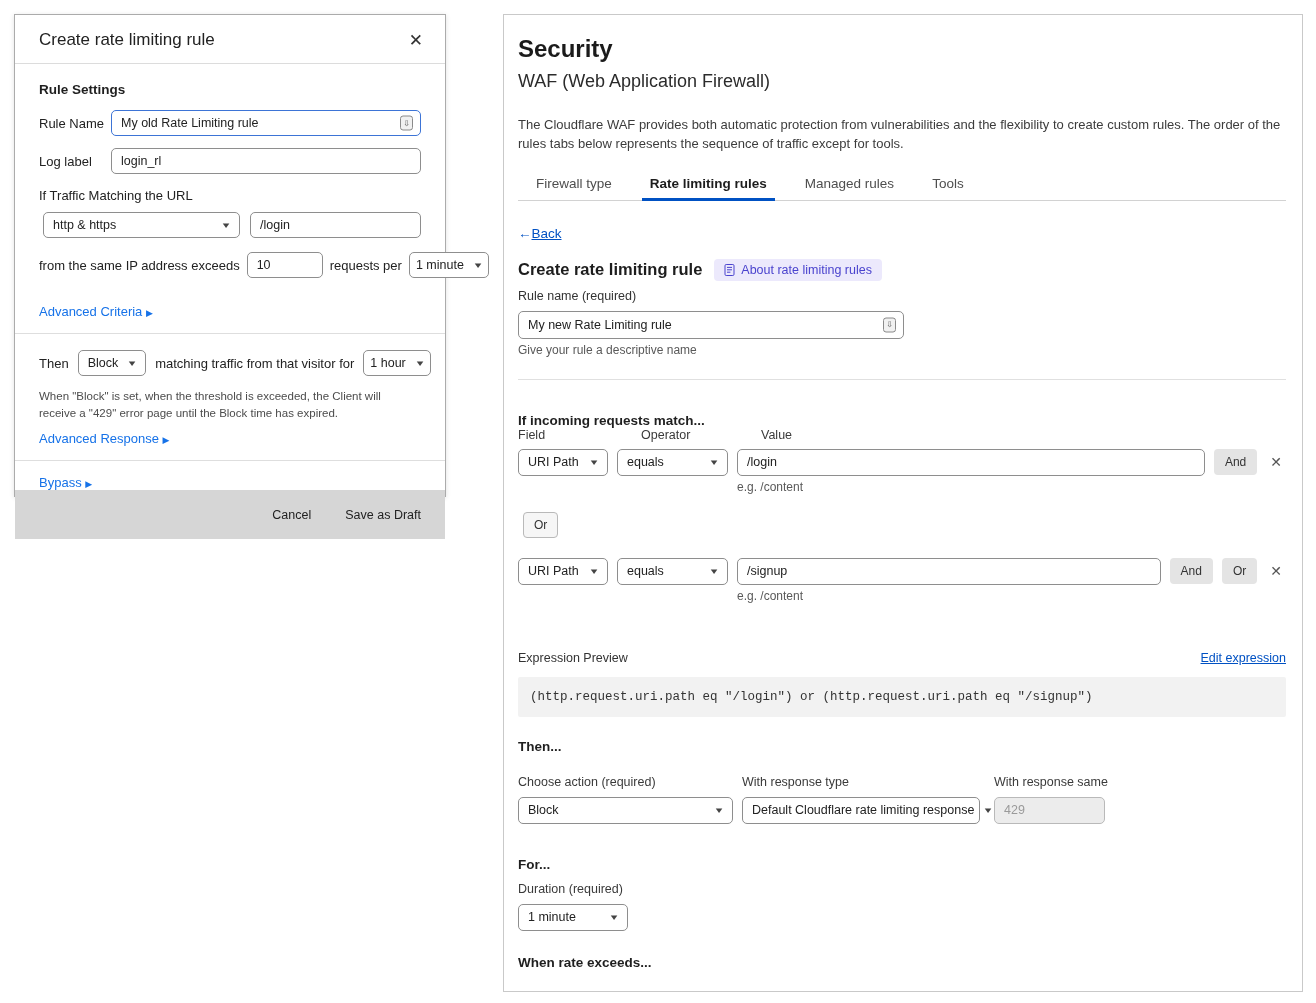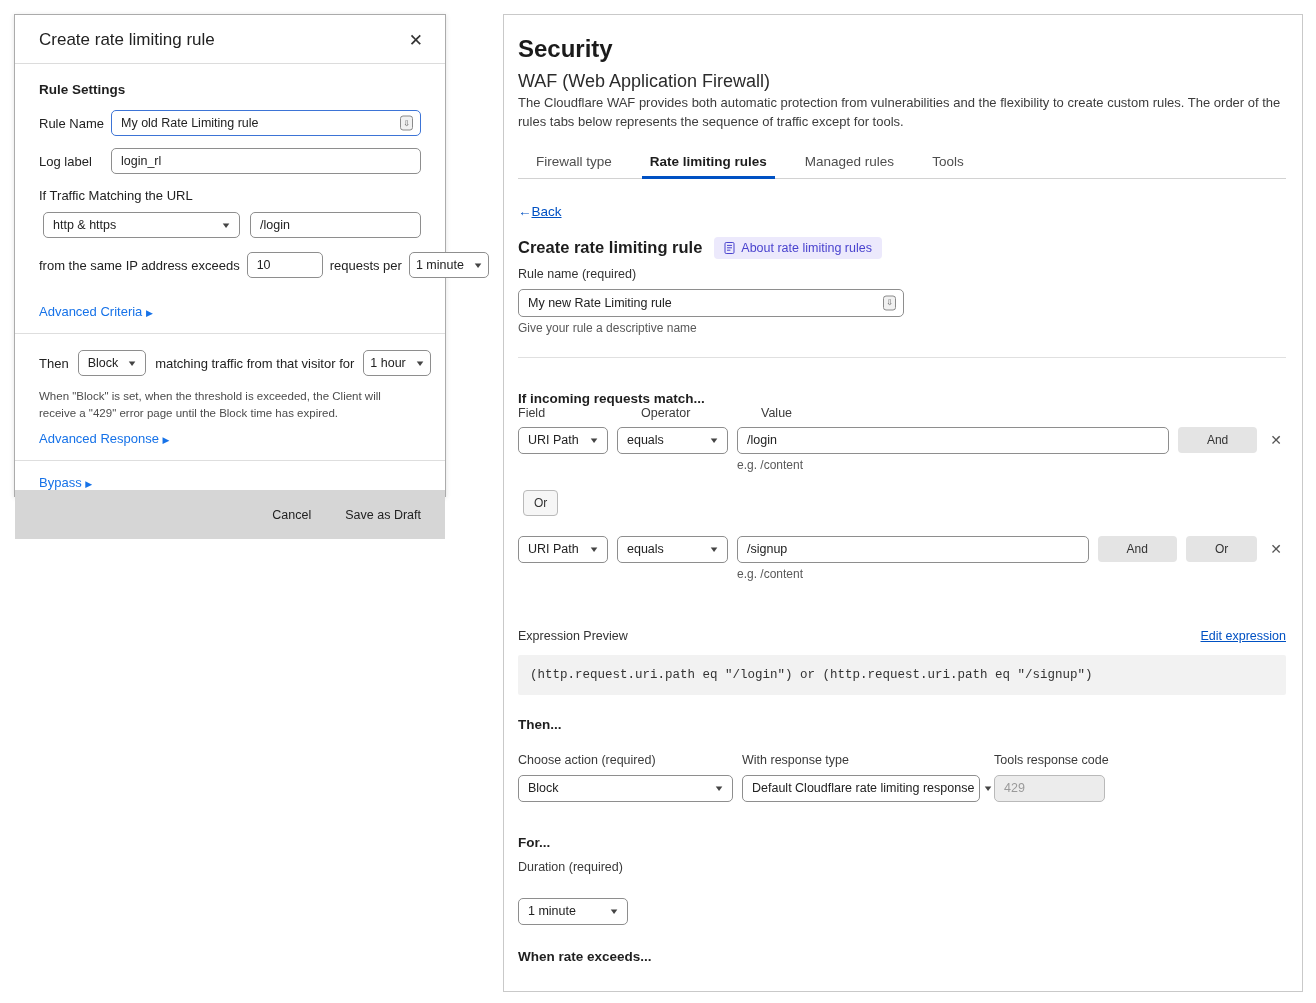--- a/index.html
+++ b/index.html
@@ -27,30 +27,30 @@
     border:1px solid #8e8e8e;border-radius:5px;height:27px;padding:0 9px;
     font-size:12.5px;color:#222;font-family:inherit;background:#fff;width:100%;
   }
   .input-wrap{position:relative;}
   .autofill{
     position:absolute;right:8px;top:50%;transform:translateY(-50%);
     width:13px;height:15px;border:1px solid #8a8a8a;border-radius:3px;background:#f1f1f1;
     display:flex;align-items:center;justify-content:center;font-size:8px;color:#555;line-height:1;
   }
   .btn-gray{
-    background:#e4e4e4;border:none;border-radius:4px;padding:6px 29px;
+    background:#e4e4e4;border:none;border-radius:4px;padding:6px 11px;
     font-size:12px;color:#333;cursor:pointer;font-family:inherit;
   }
   .btn-outline{
     background:#f6f6f6;border:1px solid #b9b9b9;border-radius:4px;padding:5px 10px;
     font-size:12px;color:#333;cursor:pointer;font-family:inherit;
   }
   .x-icon{font-size:14px;color:#555;cursor:pointer;padding:2px 4px;font-weight:300;}
   .hint{font-size:12px;color:#595959;margin-top:4px;}
-  .small-label{font-size:12.5px;color:#3a3a3a;margin-bottom:16px;}
+  .small-label{font-size:12.5px;color:#3a3a3a;margin-bottom:0;}
   .sec-heading{font-size:13.5px;font-weight:700;color:#1f1f1f;}
 
   
   .dialog{
     position:absolute;left:14px;top:14px;width:432px;height:483px;
     background:#fff;border:1px solid #ababab;box-shadow:0 1px 5px rgba(0,0,0,.12);
     display:flex;flex-direction:column;font-size:13px;
   }
   .dialog-header{
     display:flex;align-items:center;justify-content:space-between;
@@ -72,21 +72,21 @@
   }
   .footer-btn{font-size:12.5px;color:#222;background:none;border:none;cursor:pointer;font-family:inherit;}
 
   
   .panel{
     position:absolute;left:503px;top:14px;width:800px;height:978px;
     background:#fff;border:1px solid #c9c9c9;padding:14px 16px 0 14px;overflow:hidden;
   }
   .page-title{font-size:24px;font-weight:700;color:#1b1b1b;margin-top:6px;}
   .page-subtitle{font-size:18px;font-weight:400;color:#2b2b2b;margin-top:8px;}
-  .page-desc{font-size:13px;color:#3c3c3c;line-height:1.45;margin-top:2px;max-width:768px;}
+  .page-desc{font-size:13px;color:#3c3c3c;line-height:1.45;margin-top:24px;max-width:768px;}
   .tabs{display:flex;gap:34px;margin-top:16px;padding:0 0 0 16px;border-bottom:1px solid #d2d2d2;}
   .tab{font-size:13.5px;color:#4e4e4e;padding:6px 2px 9px 2px;cursor:pointer;position:relative;}
   .tab.active{color:#1d1d1d;font-weight:700;}
   .tab.active::after{
     content:"";position:absolute;left:-6px;right:-6px;bottom:-1px;height:3px;
     background:var(--tab-underline);
   }
   .back-link{display:inline-flex;align-items:center;margin-top:25px;color:var(--link-blue);font-size:13.5px;cursor:pointer;}
   .back-link .lbl{text-decoration:underline;}
   .create-row{display:flex;align-items:center;gap:12px;margin-top:17px;}
@@ -302,21 +302,21 @@
   <div class="expr-row">
     <div class="expr-label">Expression Preview</div>
     <div class="edit-link">Edit expression</div>
   </div>
   <div class="code-box">(http.request.uri.path eq "/login") or (http.request.uri.path eq "/signup")</div>
 
   <div class="sec-heading then-head">Then...</div>
   <div class="then-labels">
     <div style="width:224px;">Choose action (required)</div>
     <div style="width:252px;">With response type</div>
-    <div>Tools response code</div>
+    <div>With response same</div>
   </div>
   <div class="then-row">
     <div class="select sel-action" style="margin-right:9px;">
       <span>Block</span>
       <span class="caret">▼</span>
     </div>
     <div class="select sel-rtype" style="margin-right:14px;">
       <span>Default Cloudflare rate limiting response</span>
       <span class="caret">▼</span>
     </div>

